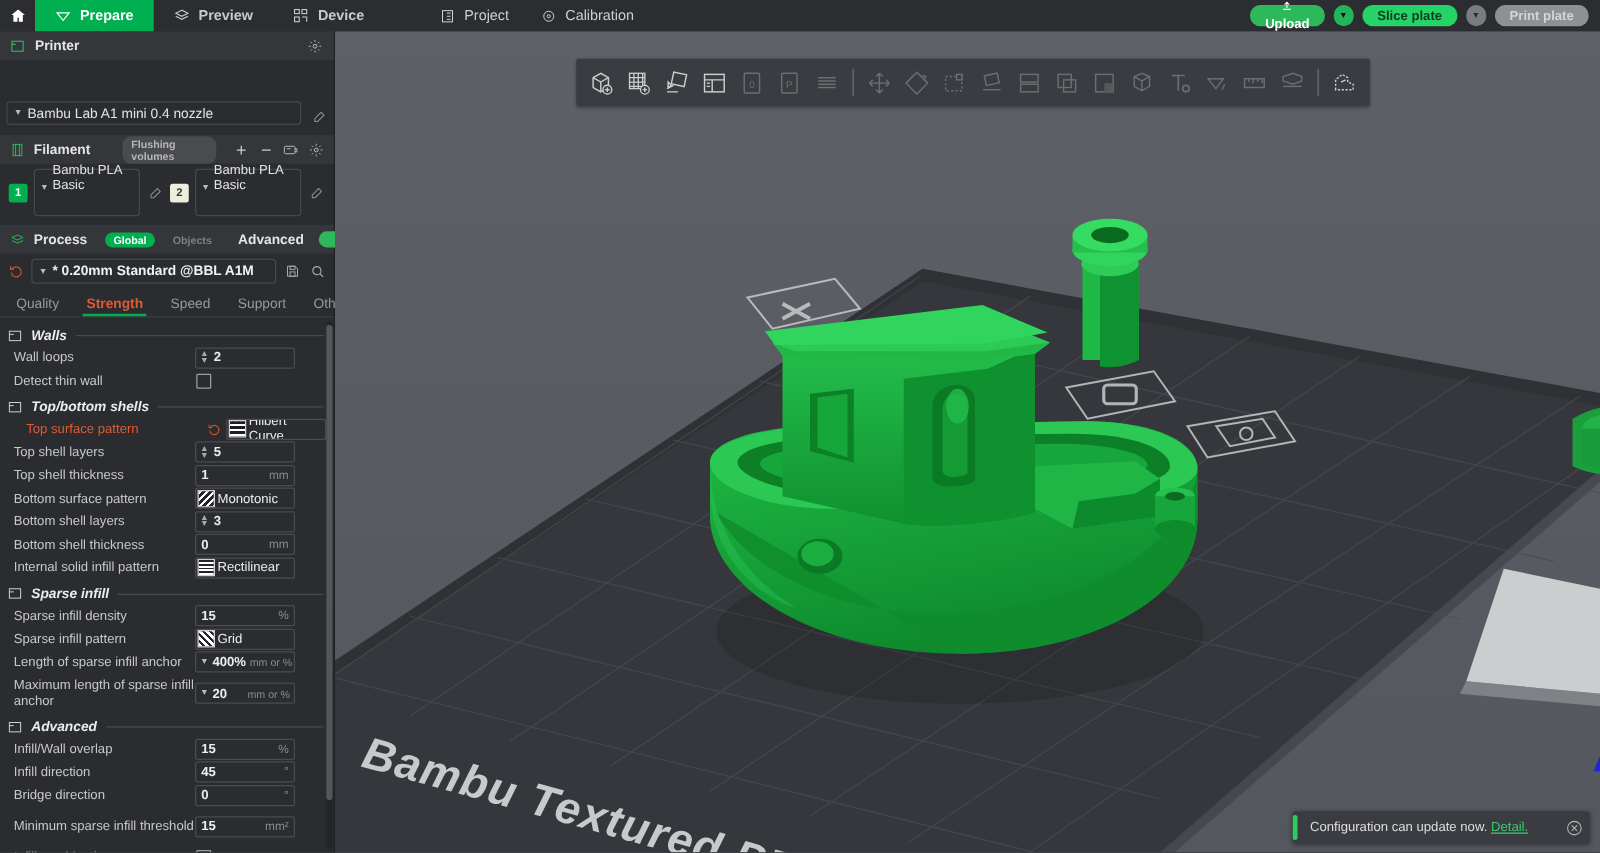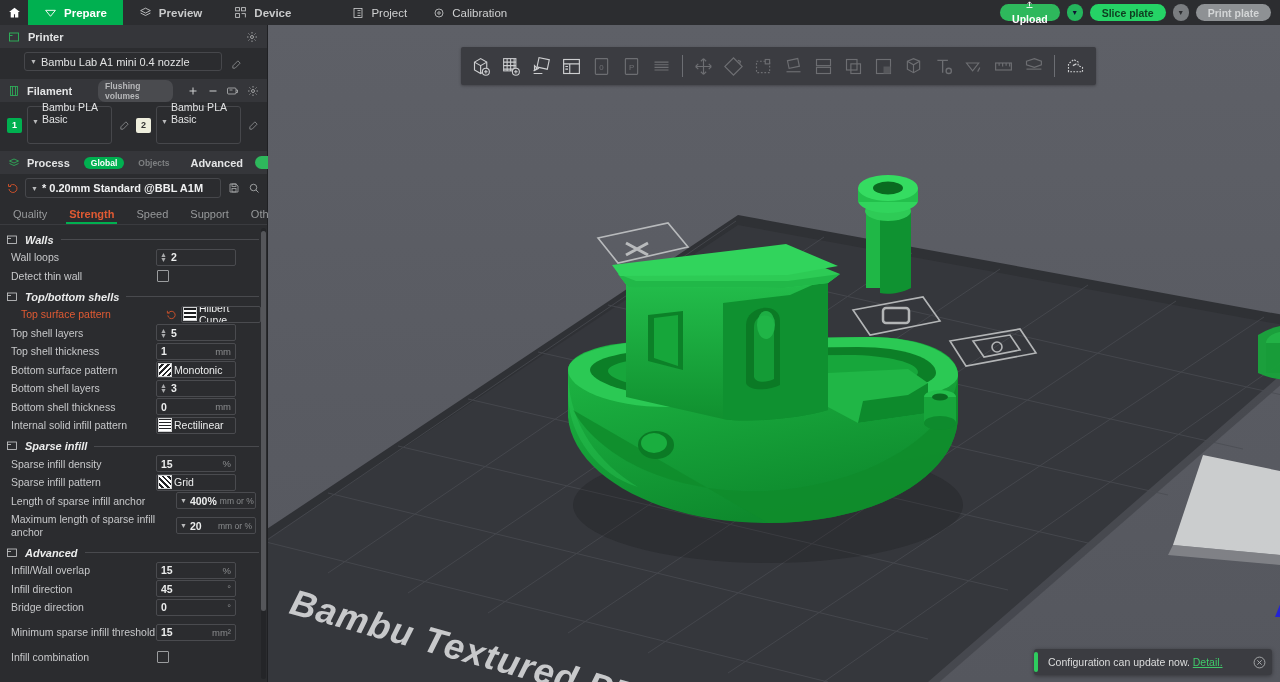--- a/index.html
+++ b/index.html
@@ -62,21 +62,21 @@
   .sec-header .tool { width: 15px; display: flex; align-items: center; justify-content: center; cursor: pointer; }
 
   .chip {
     font-size: 8.5px; padding: 1px 7px; border-radius: 7px;
     background: #4a4b4f; color: #b6b7b9;
   }
   .chip.green { background: #00b050; color: #fff; font-weight: bold; text-align: center; }
   .chip.ghost { background: transparent; color: #7e8082; }
 
   .row-field {
-    display: flex; align-items: flex-end; padding: 4px 24px; gap: 7px;
+    display: flex; align-items: flex-end; padding: 4px 5px; gap: 7px; margin-top: 29px;
   }
   .combo {
     flex: 1; height: 19px; border: 1px solid #46474b; border-radius: 3px;
     background: #2b2c2f; display: flex; align-items: center; padding: 0 5px;
     gap: 4px; font-size: 11px; color: #e2e3e4; cursor: pointer; min-width: 0;
   }
   .combo .caret { font-size: 7px; color: #b9babb; }
   .combo .txt { overflow: hidden; white-space: nowrap; text-overflow: ellipsis; }
   .mini-btn { width: 14px; height: 14px; display:flex; align-items:center; justify-content:center; cursor:pointer; }
   .lbl-inline { font-size: 11px; color: #d4d5d6; white-space: nowrap; }
@@ -158,21 +158,21 @@
   .pat-thumb.recti { background:
       repeating-linear-gradient(0deg,#fff 0 1.5px,#232427 1.5px 3px),
       repeating-linear-gradient(90deg,#fff 0 1.5px,transparent 1.5px 3px); }
   .pat-thumb.grid { background:
       repeating-linear-gradient(45deg,#fff 0 2px,#232427 2px 4px),
       repeating-linear-gradient(-45deg,#fff 0 2px,transparent 2px 4px); }
 
   .combobox {
     height: 17px; border: 1px solid #4a4b4f; border-radius: 2px; background: #2b2c2f;
     display: flex; align-items: center; width: 80px; padding: 0 3px; gap: 3px;
-    font-size: 10.5px; color: #eceded; font-weight: bold; cursor: pointer; overflow: hidden; margin-left: 20px;
+    font-size: 10.5px; color: #eceded; font-weight: bold; cursor: pointer; overflow: hidden;
   }
   .combobox .caret { font-size: 7px; color: #b9babb; font-weight: normal; }
   .combobox .unit { margin-left: auto; color: #8a8c8e; font-weight: normal; font-size: 8.5px; white-space: nowrap; }
 
   .chkbox {
     width: 12px; height: 12px; border: 1px solid #9b9d9f; border-radius: 1px;
     background: transparent; cursor: pointer; margin-left: 1px;
   }
 
   .sb-track {

